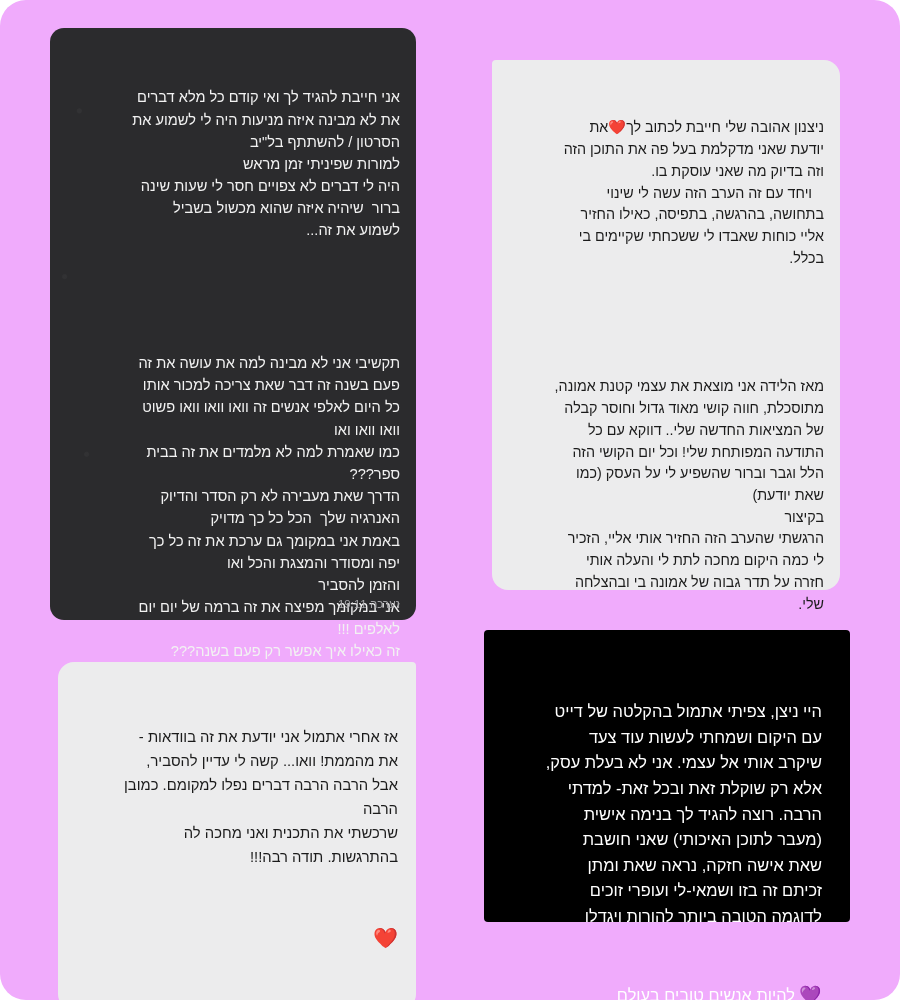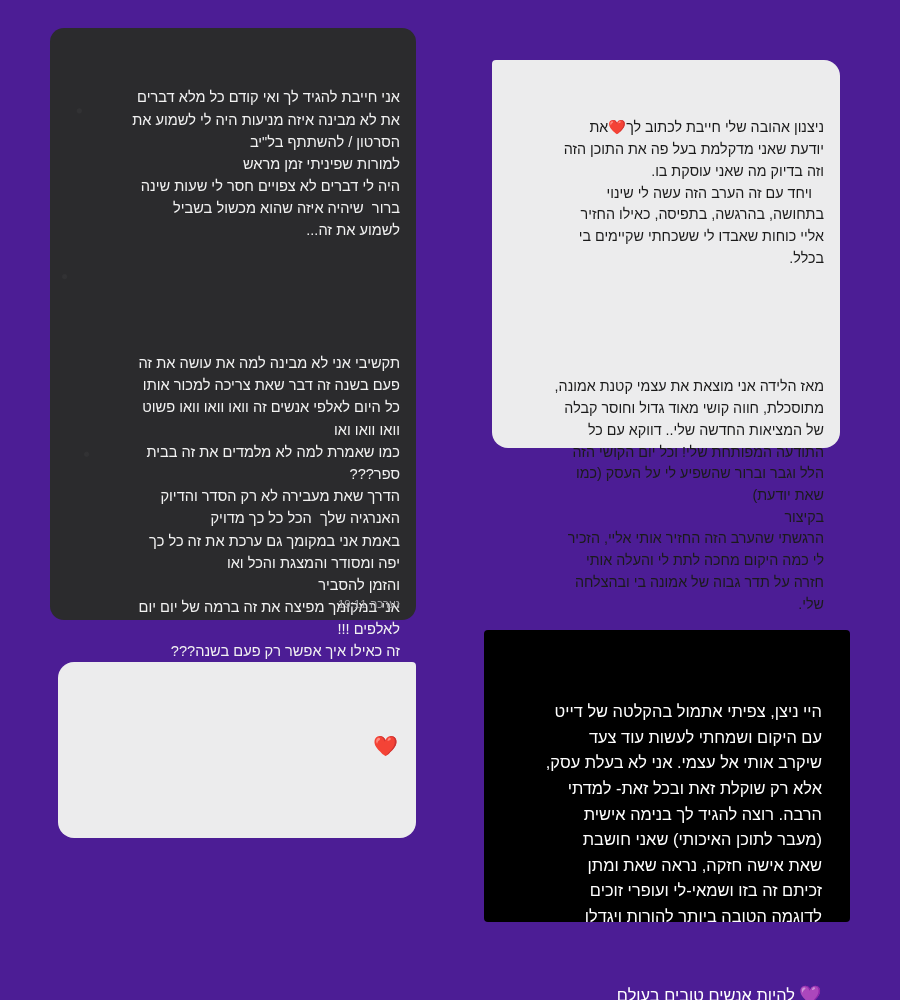--- a/index.html
+++ b/index.html
@@ -11,21 +11,22 @@
     width: 900px;
     height: 1000px;
     position: relative;
     font-family: "Liberation Sans", sans-serif;
     overflow: hidden;
   }
   .canvas {
     position: relative;
     width: 900px;
     height: 1000px;
-    background: #4c1d95;
+    background: #f0abfc;
+    border-radius: 26px;
   }
 
   
   .bubble {
     position: absolute;
     box-sizing: border-box;
     direction: rtl;
     text-align: right;
     white-space: pre-wrap;
     word-wrap: break-word;
@@ -88,21 +89,21 @@
     margin-top: 10px;
     font-size: 20px;
     line-height: 1;
   }
 
   
   #b3 {
     left: 492px;
     top: 60px;
     width: 348px;
-    height: 388px;
+    height: 530px;
     padding: 14px 16px 12px 16px;
     font-size: 14.3px;
     line-height: 1.52;
     border-top-left-radius: 4px;
   }
   #b3 .para { margin: 0; }
   #b3 .spacer { height: 1.4em; }
   #b3 .hearts {
     display: block;
     margin-top: 4px;
@@ -156,20 +157,26 @@
 אני במקומך מפיצה את זה ברמה של יום יום
 לאלפים !!!
 זה כאילו איך אפשר רק פעם בשנה???
 אני כמובן לא אומרת לך מה לעשות אני רק
 אומרת את החוויה הרגשית שלי מה איך
 אפשר פשוט וואו</div>
     <div class="ts">נערכה 19:11</div>
   </div>
 
   <div class="bubble light" id="b2">
+    <div class="para">אז אחרי אתמול אני יודעת את זה בוודאות -
+את מהממת! וואו... קשה לי עדיין להסביר,
+אבל הרבה הרבה דברים נפלו למקומם. כמובן
+הרבה
+שרכשתי את התכנית ואני מחכה לה
+בהתרגשות. תודה רבה!!!</div>
     <span class="heart emoji-red">❤️</span>
   </div>
 
   <div class="bubble light" id="b3">
     <div class="para">ניצנון אהובה שלי חייבת לכתוב לך❤️את
 יודעת שאני מדקלמת בעל פה את התוכן הזה
 וזה בדיוק מה שאני עוסקת בו.
    ויחד עם זה הערב הזה עשה לי שינוי
 בתחושה, בהרגשה, בתפיסה, כאילו החזיר
 אליי כוחות שאבדו לי ששכחתי שקיימים בי

